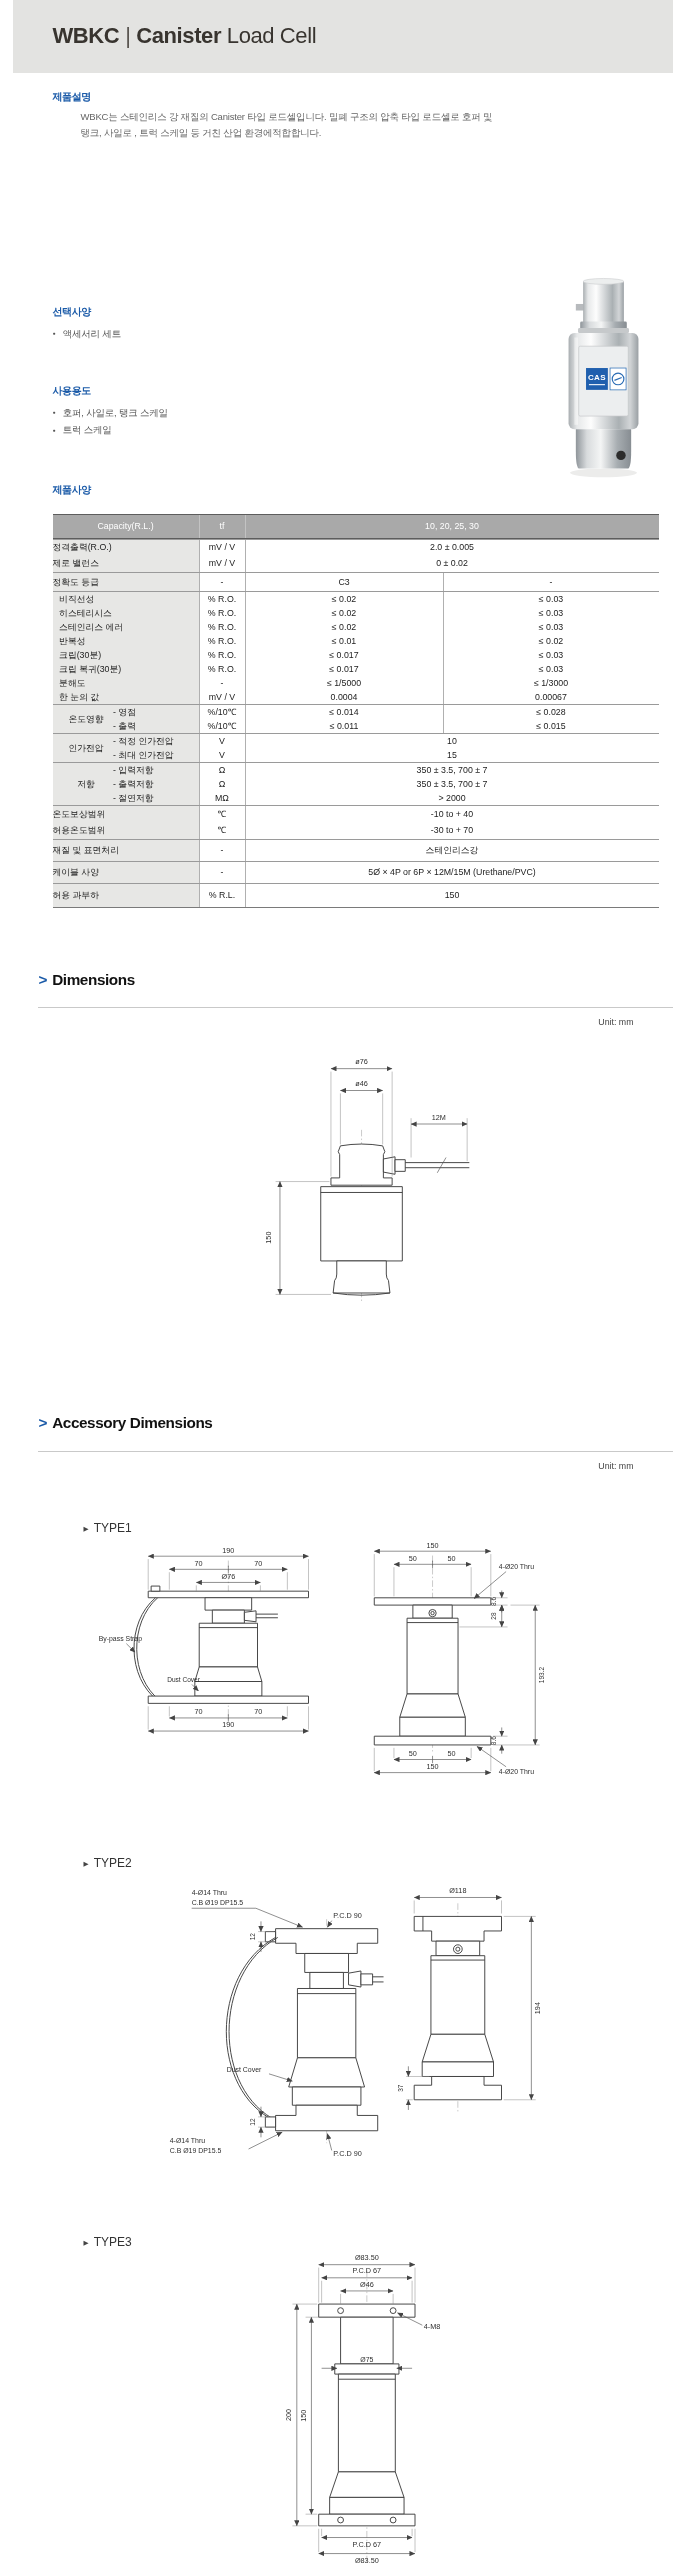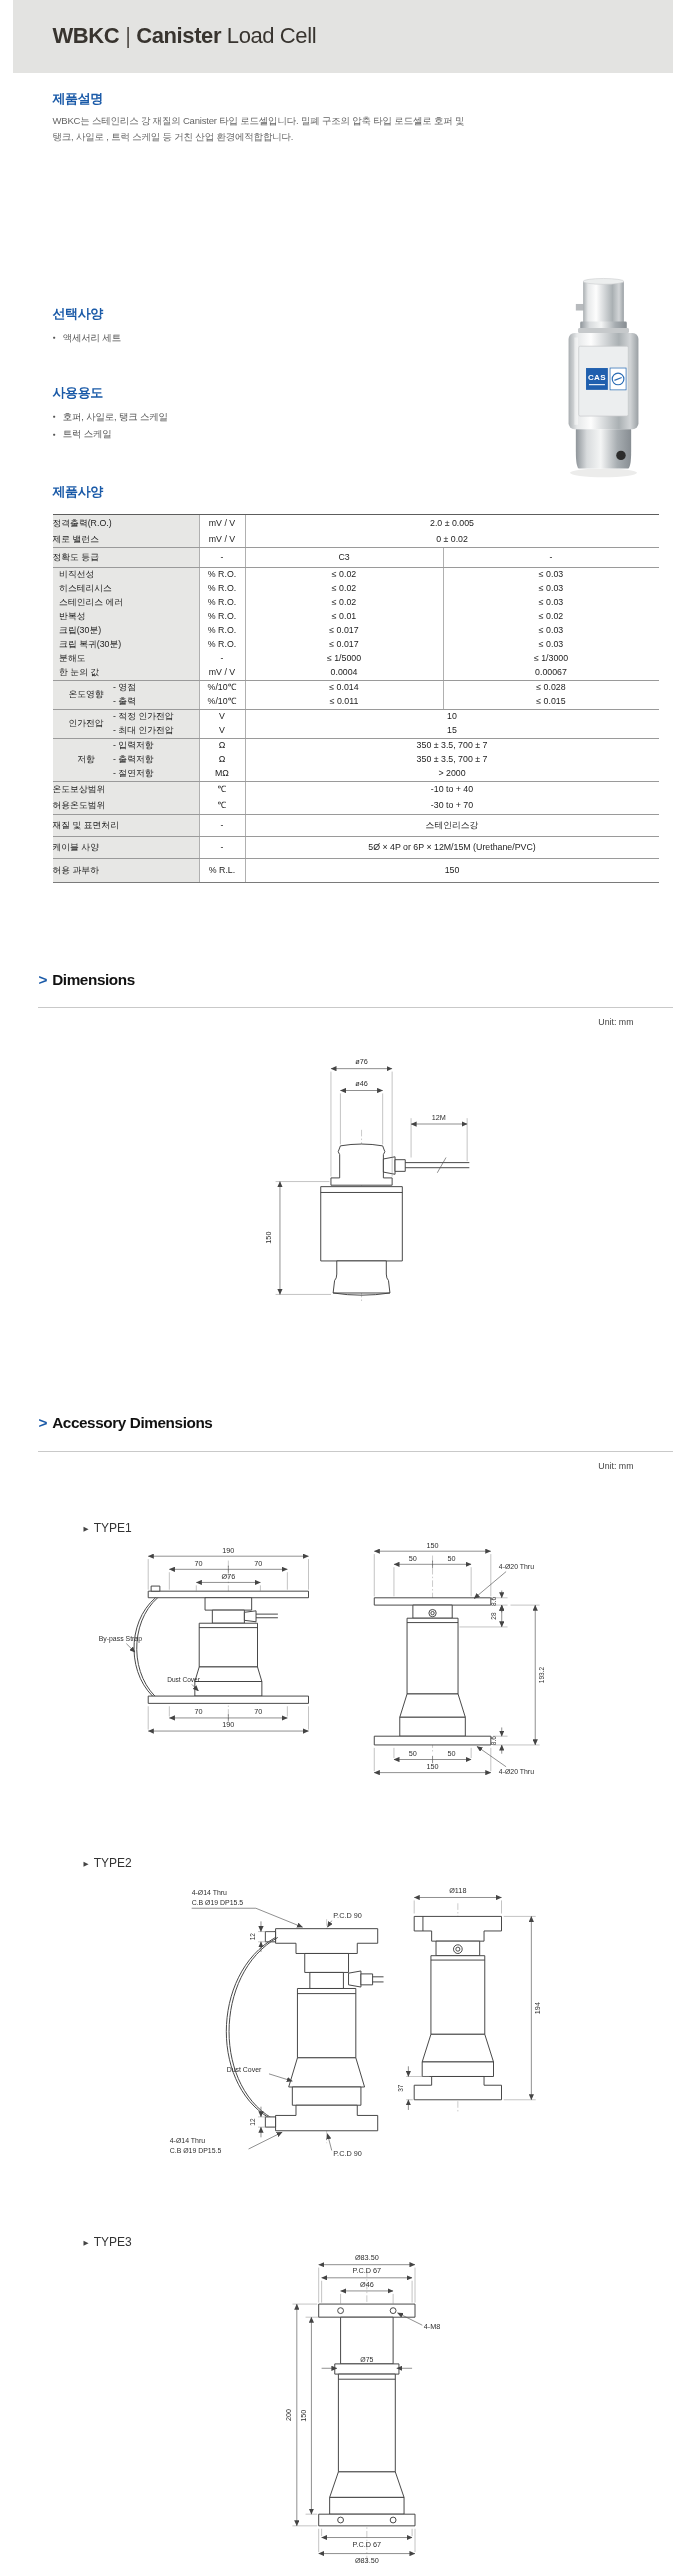--- a/index.html
+++ b/index.html
@@ -10,21 +10,21 @@
   }
   
   .band { position:absolute; left:0; top:0; width:686px; height:73px; background:#e3e3e1; }
   .title { position:absolute; left:40px; top:22.6px; font-size:22px; color:#38342f; letter-spacing:-0.4px; white-space:nowrap; }
   .title .b { font-weight:bold; }
   .title .sep { font-weight:300; color:#5a5651; padding:0 5.8px; }
   .title .lite { font-weight:400; }
 
   
   .ksec { position:absolute; left:40px; }
-  .khead { font-size:13px; font-weight:bold; color:#1a5aa8; letter-spacing:-0.4px; }
+  .khead { font-size:10px; font-weight:bold; color:#1a5aa8; letter-spacing:-0.4px; }
   .kbody { font-size:9.5px; color:#666; line-height:16px; letter-spacing:-0.2px; }
   ul.dots { list-style:none; margin:0; padding:0; }
   ul.dots li { font-size:9.5px; color:#555; line-height:17px; letter-spacing:-0.2px; }
   ul.dots li::before { content:"●"; font-size:5.1px; color:#555; margin-right:7.3px; vertical-align:1.5px; }
 
   
   .spec-table { position:absolute; left:40px; top:514px; width:606px;
     border-top:0.7px solid #5d5d5d; border-bottom:0.7px solid #7a7a7a; font-size:8.8px; color:#222; }
   .tblock { border-top:0.7px solid #9a9a9a; }
   .tblock:first-child { border-top:none; }
@@ -73,21 +73,21 @@
 
 <div class="page">
 
   <div class="band"></div>
   <div class="title">
     <span class="b">WBKC</span><span class="sep">|</span><span class="b">Canister</span><span class="lite">&nbsp;</span><span class="lite">Load Cell</span>
   </div>
 
   <div class="ksec" style="top:90px;">
     <div class="khead">제품설명</div>
-    <div class="kbody" style="margin-top:5.1px;">
+    <div class="kbody" style="margin-top:5.1px;margin-left:28px;">
       <div>WBKC는 스테인리스 강 재질의 Canister 타입 로드셀입니다. 밀폐 구조의 압축 타입 로드셀로 호퍼 및</div>
       <div>탱크, 사일로 , 트럭 스케일 등 거친 산업 환경에적합합니다.</div>
     </div>
   </div>
 
 
   <div class="ksec" style="top:305px;">
     <div class="khead">선택사양</div>
     <ul class="dots" style="margin-top:5.8px;">
       <li>액세서리 세트</li>
@@ -141,20 +141,25 @@
       <rect x="28" y="84" width="5" height="120" fill="#ffffff" opacity="0.45"></rect>
     </g>
   </svg>
 
   <div class="ksec" style="top:483px;">
     <div class="khead">제품사양</div>
   </div>
 
   <div class="spec-table">
 
+    <div class="tblock thead trow">
+      <div class="cell">Capacity(R.L.)</div>
+      <div class="cell">tf</div>
+      <div class="cell span2">10, 20, 25, 30</div>
+    </div>
 
     <div class="tblock">
       <div class="trow pad3">
         <div class="cell lab">정격출력(R.O.)</div>
         <div class="cell unit">mV / V</div>
         <div class="cell span2">2.0 ± 0.005</div>
       </div>
       <div class="trow pad3">
         <div class="cell lab">제로 밸런스</div>
         <div class="cell unit">mV / V</div>

